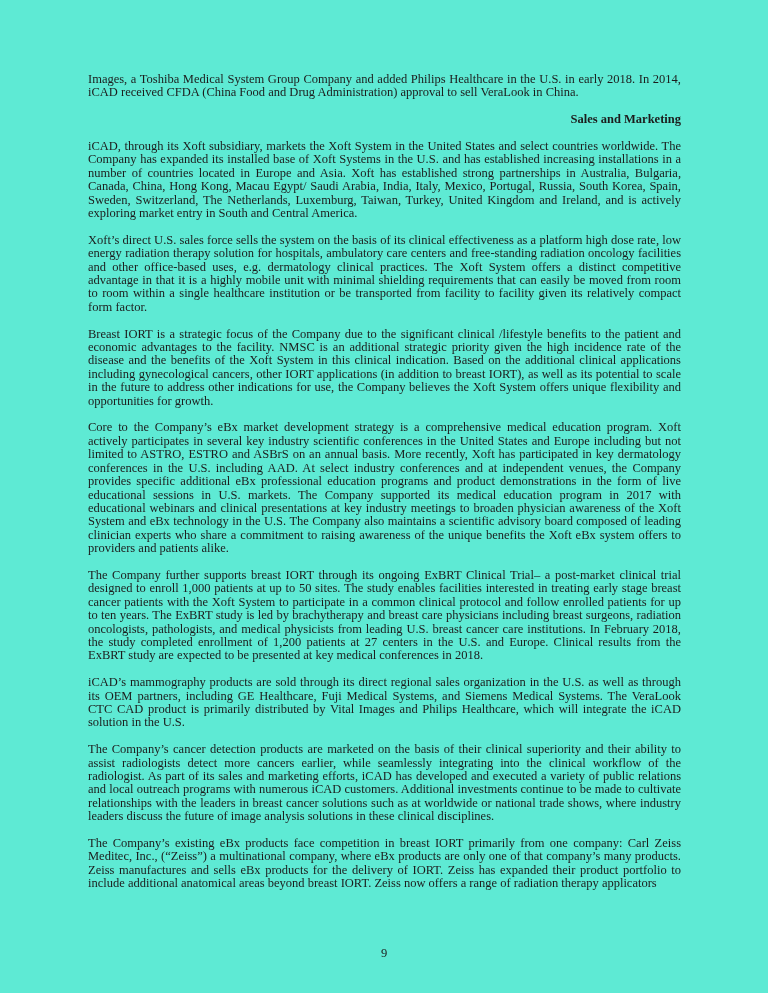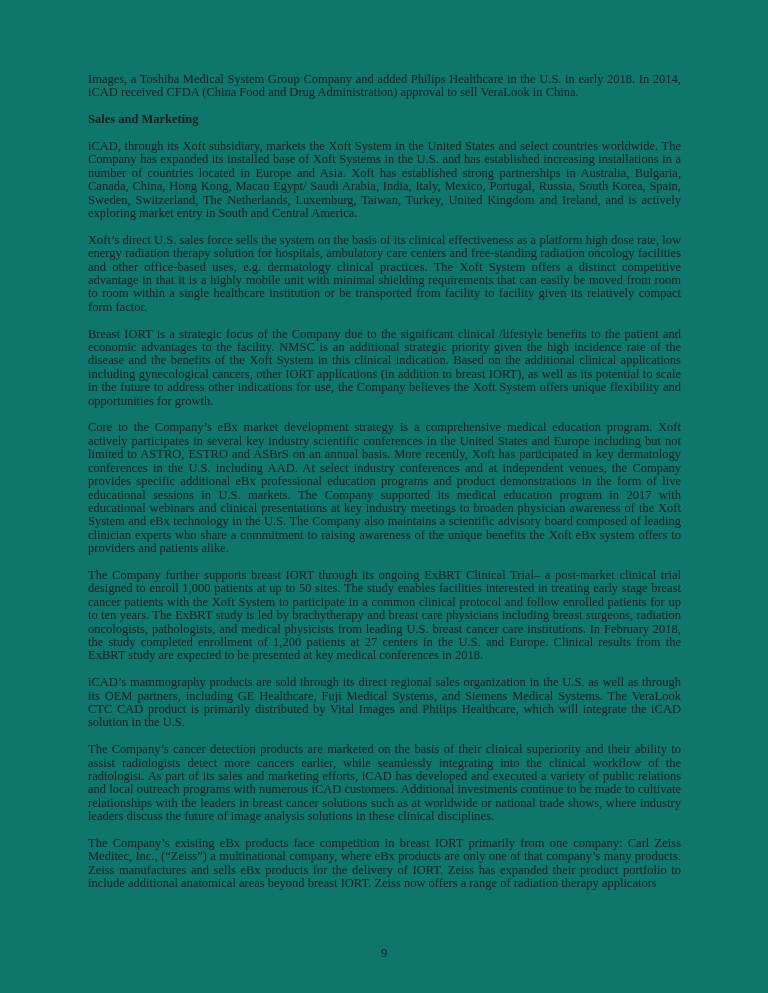--- a/index.html
+++ b/index.html
@@ -4,21 +4,21 @@
 <style>
   html, body {
     margin: 0;
     padding: 0;
     background: #ffffff;
   }
   .page {
     position: relative;
     width: 768px;
     height: 993px;
-    background: #0f766e;
+    background: #5eead4;
     overflow: hidden;
     font-family: "Liberation Serif", "DejaVu Serif", serif;
     color: #1c1c1c;
   }
   .content {
     position: absolute;
     top: 73px;
     left: 88px;
     width: 593px;
     font-size: 12.5px;
@@ -26,21 +26,21 @@
   }
   .content p {
     margin: 0 0 13.4px 0;
     text-align: justify;
   }
   .content h2 {
     margin: 0 0 13.4px 0;
     font-size: 12.5px;
     line-height: 13.4px;
     font-weight: bold;
-    text-align: left;
+    text-align: right;
   }
   .page-number {
     position: absolute;
     top: 946px;
     left: 0;
     width: 768px;
     text-align: center;
     font-size: 12.5px;
     color: #1c1c1c;
   }

